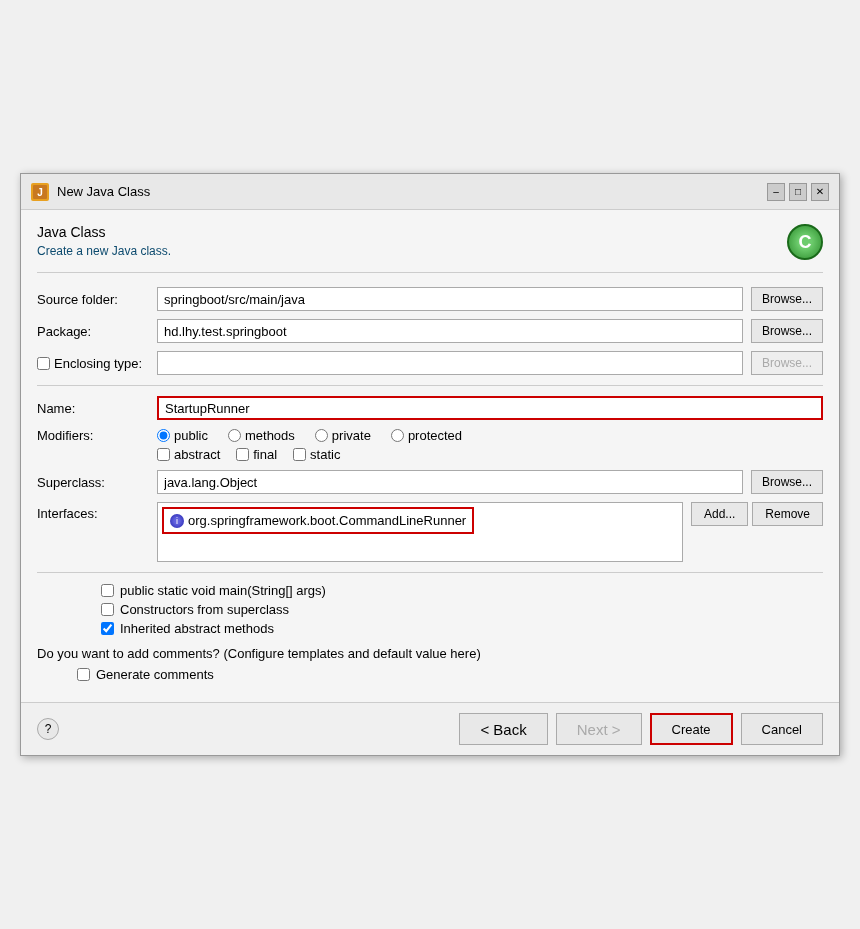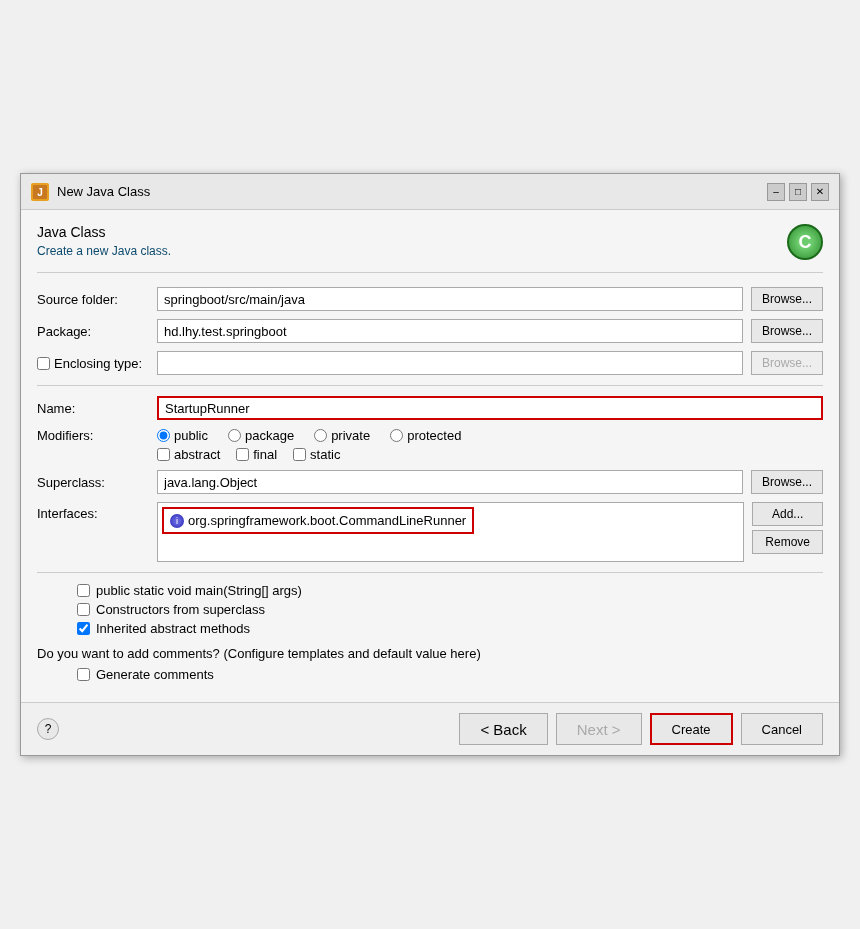--- a/index.html
+++ b/index.html
@@ -197,21 +197,21 @@
       border-radius: 50%;
       display: inline-block;
       font-size: 9px;
       color: white;
       text-align: center;
       line-height: 14px;
       flex-shrink: 0;
     }
     .interface-buttons {
       display: flex;
-      flex-direction: column;
+      flex-direction: row;
       gap: 4px;
       margin-left: 8px;
     }
     .side-btn {
       height: 24px;
       padding: 0 12px;
       font-size: 12px;
       border: 1px solid #aaa;
       background: #e8e8e8;
       cursor: pointer;
@@ -220,21 +220,21 @@
       margin-bottom: 10px;
     }
     .method-stubs-title {
       font-size: 13px;
       margin-bottom: 6px;
     }
     .method-stub-item {
       display: flex;
       align-items: center;
       gap: 6px;
-      margin-left: 40px;
+      margin-left: 64px;
       margin-bottom: 4px;
       font-size: 13px;
     }
     .comments-section {
       margin-bottom: 10px;
     }
     .comments-text {
       font-size: 13px;
       margin-bottom: 6px;
     }
@@ -374,21 +374,21 @@
     <div class="modifiers-section">
       <div class="modifiers-row">
         <div class="form-label">Modifiers:</div>
         <div class="radio-group">
           <label class="radio-item">
             <input type="radio" name="access" checked="" style="">
             <span>public</span>
           </label>
           <label class="radio-item">
             <input type="radio" name="access" style="">
-            <span>package</span>
+            <span>methods</span>
           </label>
           <label class="radio-item">
             <input type="radio" name="access" style="">
             <span>private</span>
           </label>
           <label class="radio-item">
             <input type="radio" name="access" style="">
             <span>protected</span>
           </label>
         </div>

